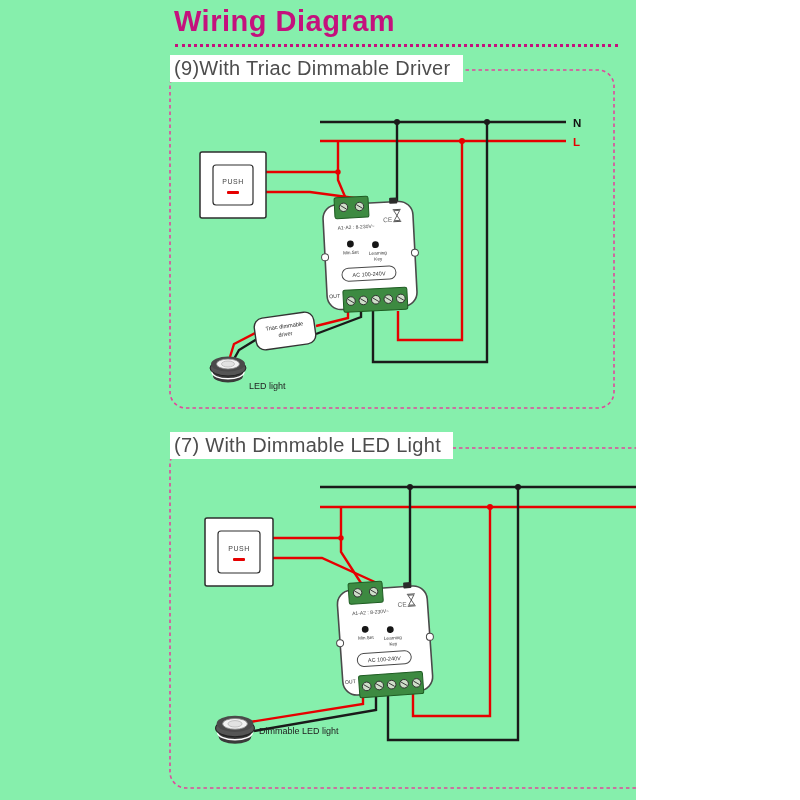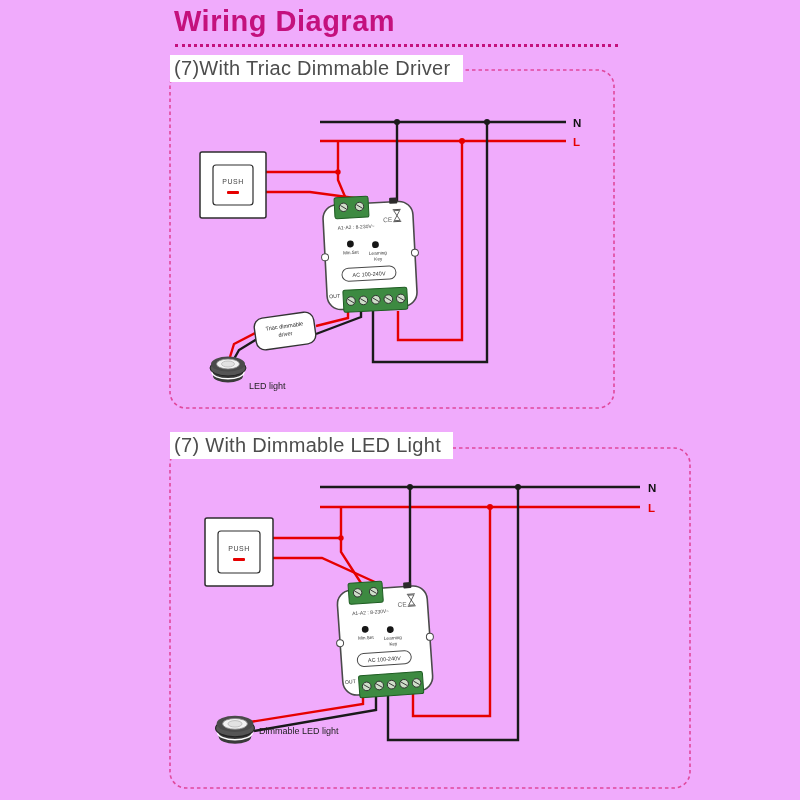--- a/index.html
+++ b/index.html
@@ -1,16 +1,16 @@
 <!DOCTYPE html>
 <html><head>
 <meta charset="utf-8">
 <style>
   html,body{margin:0;padding:0;background:#fff;}
-  .page{position:relative;width:800px;height:800px;background:#f0abfc;font-family:"Liberation Sans",sans-serif;overflow:hidden;}
+  .page{position:relative;width:636px;height:800px;background:#86efac;font-family:"Liberation Sans",sans-serif;overflow:hidden;}
   .title{position:absolute;left:174px;top:5px;font-size:29px;font-weight:600;letter-spacing:.5px;color:#c4117d;}
   .title-underline{position:absolute;left:175px;top:44px;width:443px;height:0;border-top:3px dotted #c4117d;}
   .section-heading{position:absolute;font-size:20px;color:#4d4d4d;background:#fff;padding:2px 12px 2px 4px;letter-spacing:.3px;}
   #heading1{left:170px;top:55px;}
   #heading2{left:170px;top:432px;}
   svg.diagram{position:absolute;left:0;top:0;}
   svg text{font-family:"Liberation Sans",sans-serif;}
 </style>
 </head>
 <body>
@@ -157,16 +157,16 @@
         <rect x="233" y="558" width="12" height="3" rx="1" fill="#e60000"></rect>
       </g>
 
       <use href="#dimmer-module" transform="translate(340,588) rotate(-4 45 52)"></use>
 
       <use href="#led-light" transform="translate(235,726) scale(1.08)"></use>
       <text x="259" y="734" font-size="9" fill="#222">Dimmable LED light</text>
     </g>
   </svg>
 
-  <div class="section-heading" id="heading1">(7)With Triac Dimmable Driver</div>
+  <div class="section-heading" id="heading1">(9)With Triac Dimmable Driver</div>
   <div class="section-heading" id="heading2">(7) With Dimmable LED Light</div>
 
 </div>
 
 </body></html>

